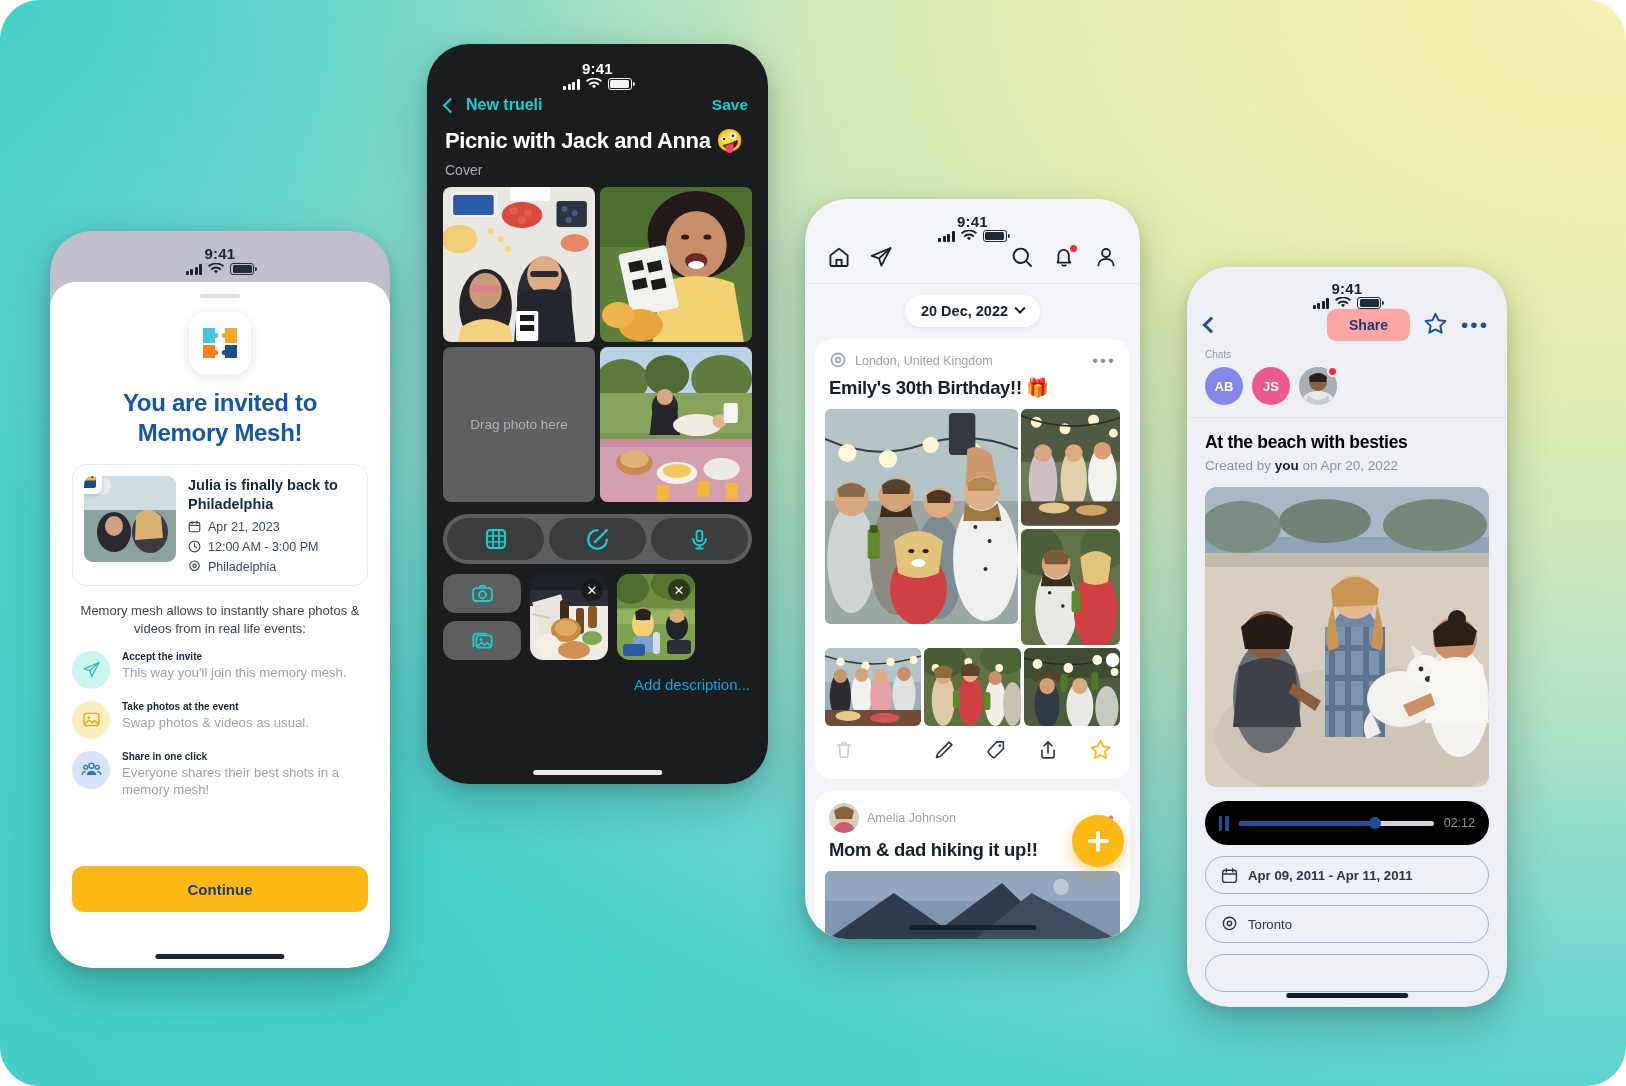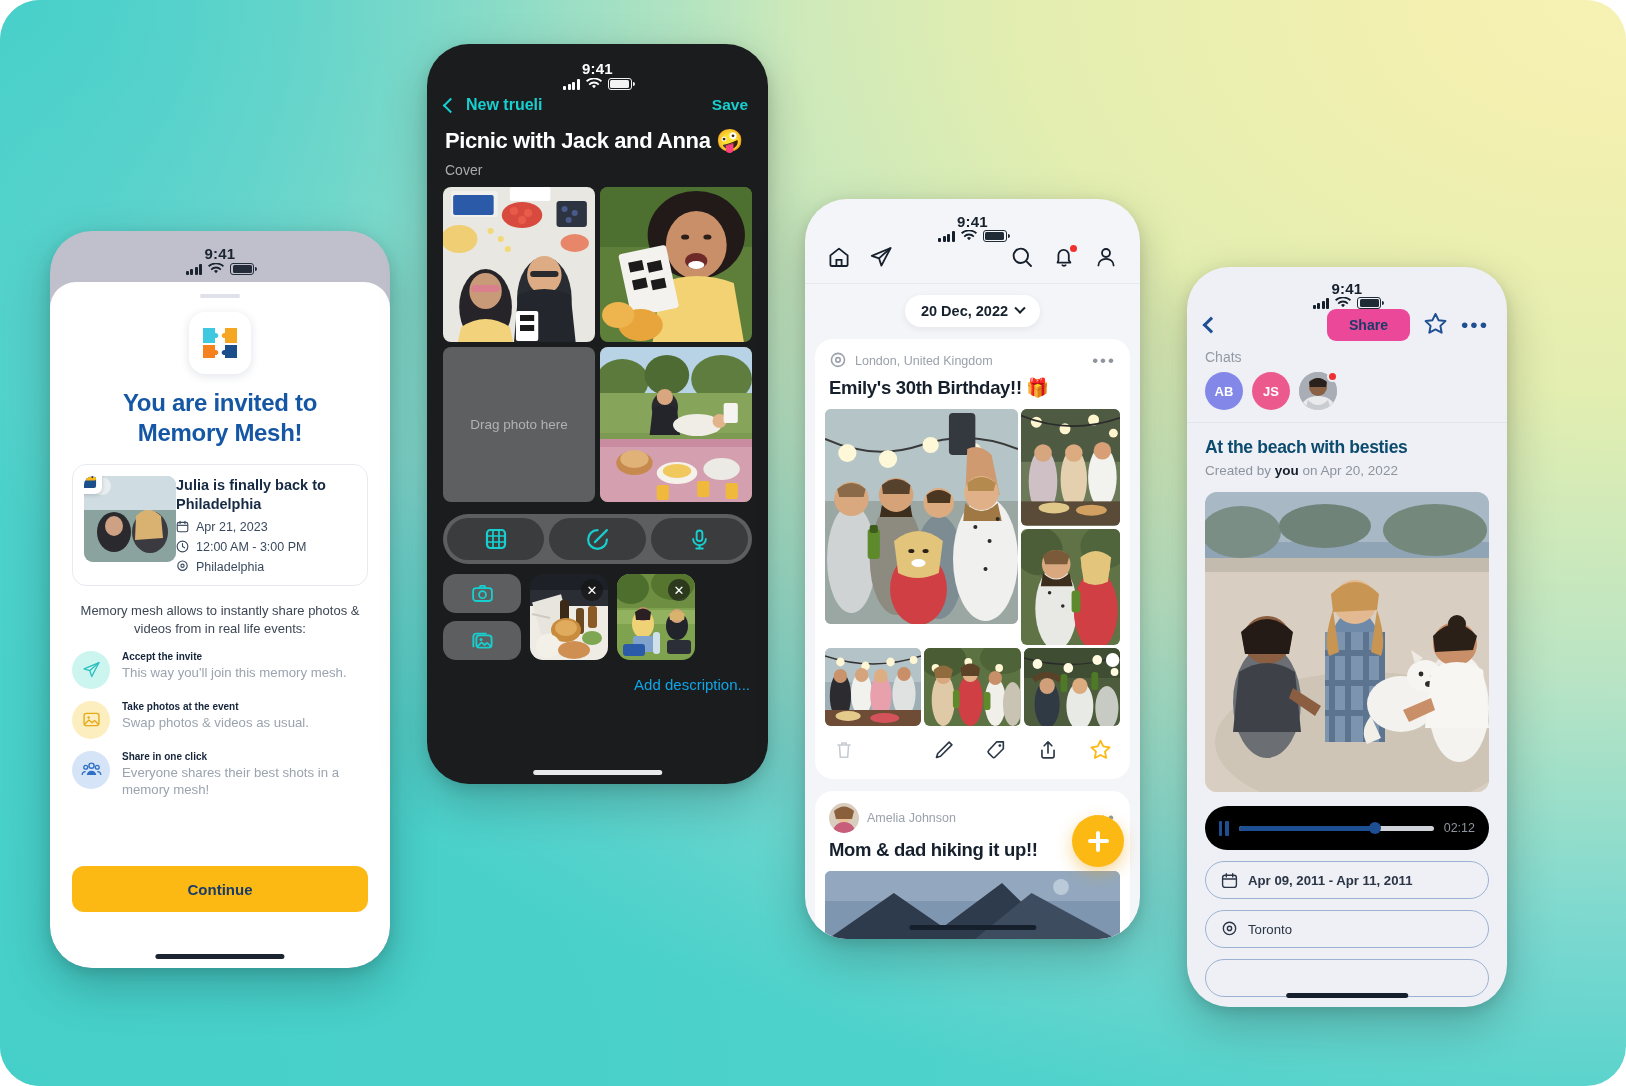--- a/index.html
+++ b/index.html
@@ -65,21 +65,21 @@
   }
   .grabber { width: 40px; height: 4px; border-radius: 3px; background:#dfe2e8; margin: 2px auto 14px auto; }
   .applogo {
     width: 62px; height:62px; border-radius: 16px; margin: 0 auto 14px auto;
     background:#fff; box-shadow: 0 2px 10px rgba(20,40,80,.13);
     display:flex; align-items:center; justify-content:center;
   }
   .p1-title { text-align:center; font-size: 24px; line-height: 1.25; font-weight: 800; color:#1557a5; letter-spacing:-.3px; }
   .evcard {
     margin-top: 16px; border: 1px solid #e7eaef; border-radius: 14px; padding: 11px;
-    display:flex; position:relative; background:#fff;
+    display:flex; gap: 12px; position:relative; background:#fff;
   }
   .evthumb { width: 92px; height: 86px; border-radius: 9px; overflow:hidden; flex:none; position:relative; }
   .evbadge{ position:absolute; left:-8px; top:-8px; width:26px; height:26px; border-radius:7px; background:#fff;
             display:flex; align-items:center; justify-content:center; box-shadow:0 1px 4px rgba(0,0,0,.18); }
   .evname { font-size: 14.5px; font-weight: 700; color:#162a44; line-height:1.3; }
   .evmeta { display:flex; align-items:center; gap:7px; color:#3a4a5e; font-size:12.5px; margin-top:6px; }
   .evmeta:first-of-type { margin-top: 9px; }
   .p1-lead { text-align:center; color:#3c4654; font-size:13px; line-height:1.42; margin:16px 4px 10px 4px;}
   .feat { display:flex; gap:12px; align-items:flex-start; margin-top:12px; }
   .featicon { width:38px; height:38px; border-radius:50%; flex:none; display:flex; align-items:center; justify-content:center; }
@@ -151,27 +151,27 @@
   .fab::before { width:21px; height:3.2px; }
   .fab::after { width:3.2px; height:21px; }
   #p3-home { background:#16202c; }
 
   
   #phone4 { left: 1187px; top: 267px; width: 320px; height: 740px; background:#eef0f5; }
   #p4-status { color:#16202c; padding: 13px 22px 0 22px; height: 40px; }
   .p4-nav { display:flex; align-items:center; justify-content:space-between; padding: 2px 18px 0 18px; }
   .p4-nav .right { display:flex; align-items:center; gap:13px; }
   .chev-l4 { width:12px; height:12px; border-left:3px solid #1e4f93; border-bottom:3px solid #1e4f93; transform:rotate(45deg); cursor:pointer;}
-  .sharebtn { background:#ec4899; color:#1a3c6b; font-weight:700; font-size:14px; padding:8px 22px; border-radius:9px; cursor:pointer; }
-  .chats-lbl { padding: 8px 2px 0 18px; color:#939aa4; font-size:14px; }
+  .sharebtn { background:#fca5a5; color:#1a3c6b; font-weight:700; font-size:14px; padding:8px 22px; border-radius:9px; cursor:pointer; }
+  .chats-lbl { padding: 8px 2px 0 18px; color:#939aa4; font-size:10px; }
   .chips { display:flex; gap:9px; padding: 7px 18px 12px 18px; border-bottom:1px solid #e2e5eb; }
   .chip { width:38px; height:38px; border-radius:50%; display:flex; align-items:center; justify-content:center;
           color:#fff; font-size:13px; font-weight:700; position:relative; overflow:visible; cursor:pointer; }
   .chip .dot { position:absolute; right:-1px; top:-1px; width:11px; height:11px; border-radius:50%; background:#f0302f; border:2px solid #eef0f5; }
-  .p4-title { padding: 14px 18px 0 18px; font-size:17.5px; font-weight:800; color:#0c4a6e; letter-spacing:-.3px; }
+  .p4-title { padding: 14px 18px 0 18px; font-size:17.5px; font-weight:800; color:#000000; letter-spacing:-.3px; }
   .p4-sub { padding: 5px 18px 0 18px; font-size:13.5px; color:#8d949e; }
   .p4-sub b { color:#16202c; }
   .p4-photo { margin: 14px 18px 0 18px; height: 300px; border-radius:12px; overflow:hidden; }
   .player { margin: 14px 18px 0 18px; height:44px; border-radius:22px; background:#000000; display:flex; align-items:center; gap:10px; padding: 0 14px; }
   .pause { display:flex; gap:3px; }
   .pause i { display:block; width:3.4px; height:15px; background:#1e4f93; border-radius:1px; }
   .track { flex:1; height:5px; border-radius:3px; background:#cfd3d9; position:relative; cursor:pointer; }
   .track .fill { position:absolute; left:0; top:0; bottom:0; width:70%; border-radius:3px; background:#1e4f93; }
   .track .knob { position:absolute; left:70%; top:50%; transform:translate(-50%,-50%); width:12px; height:12px; border-radius:50%; background:#1e4f93; }
   .ptime { font-size:12.5px; color:#8d949e; font-variant-numeric:tabular-nums; }

